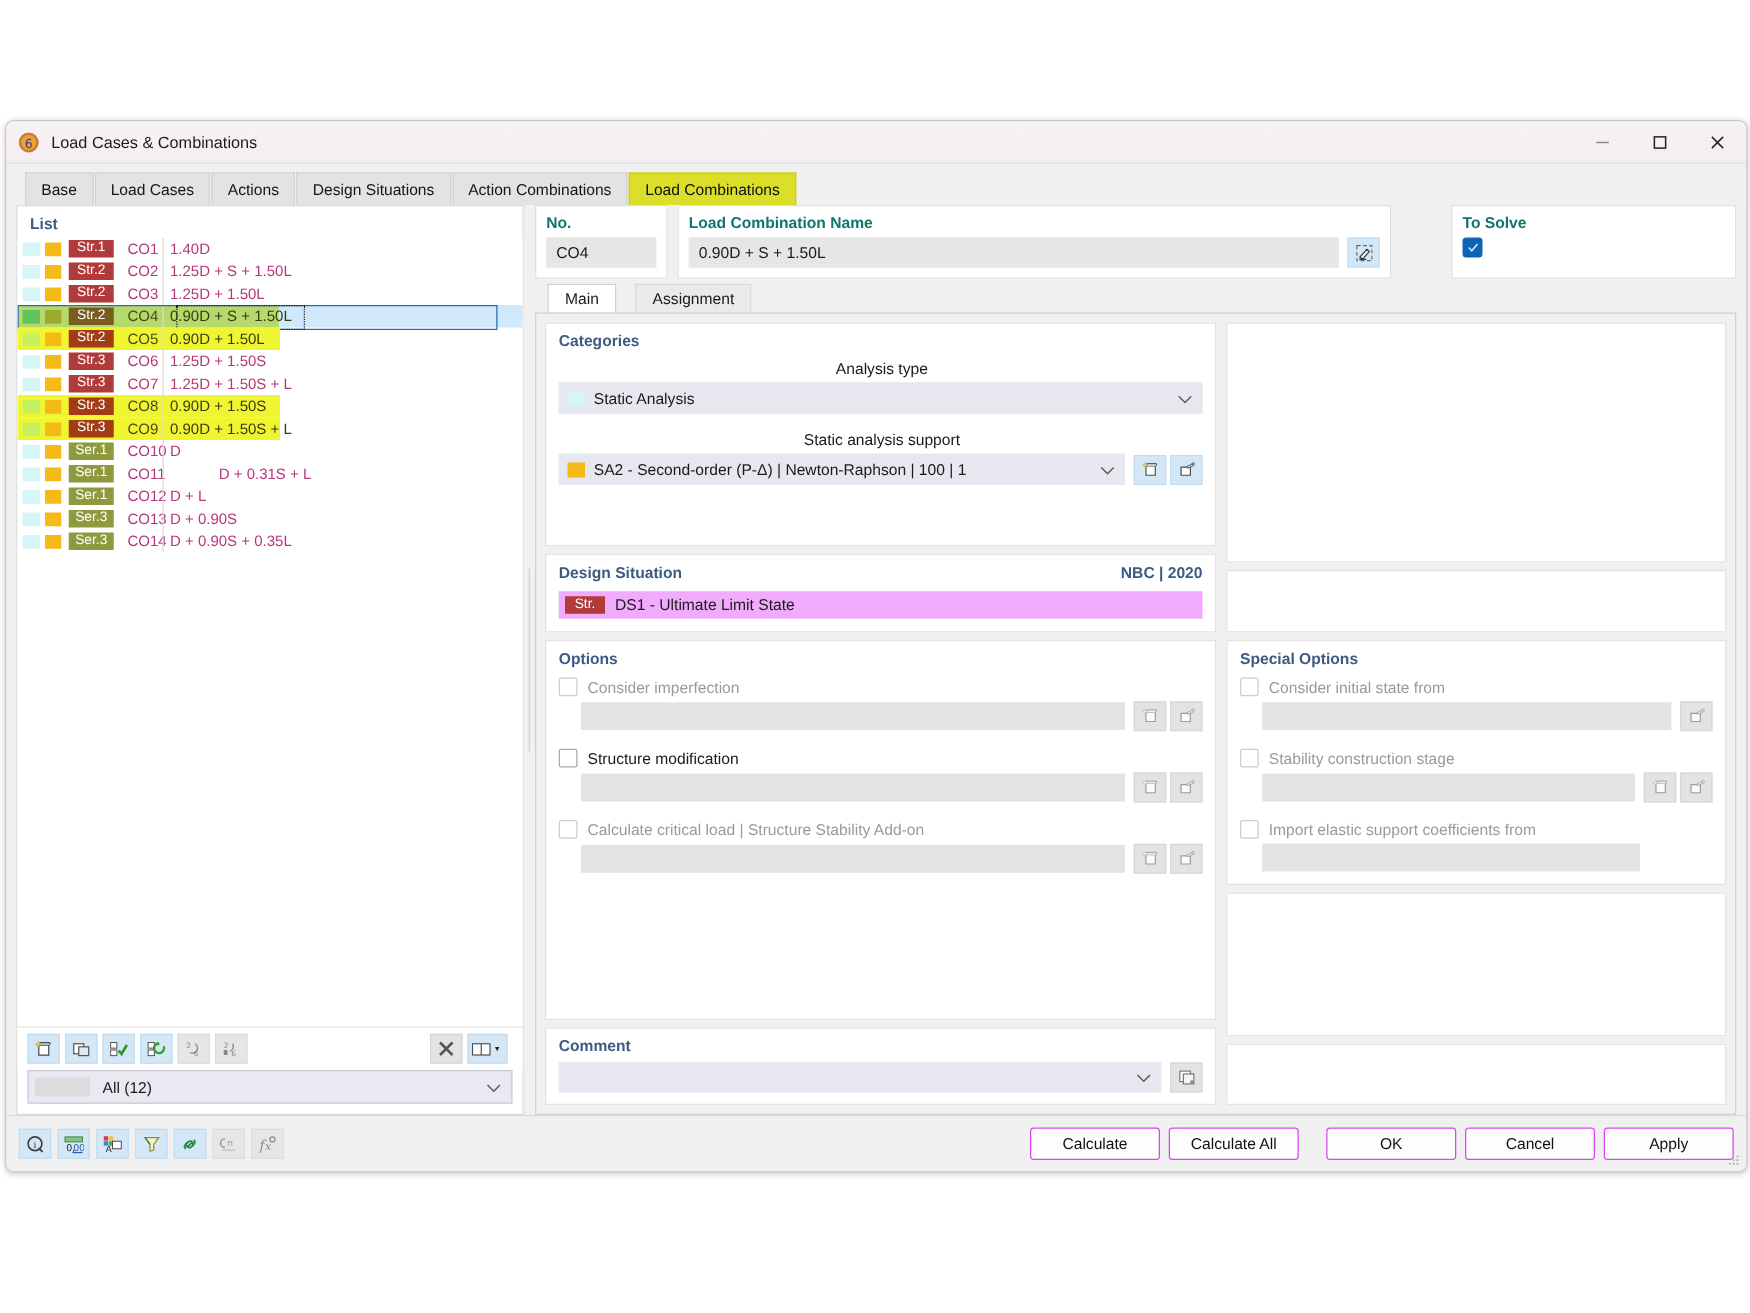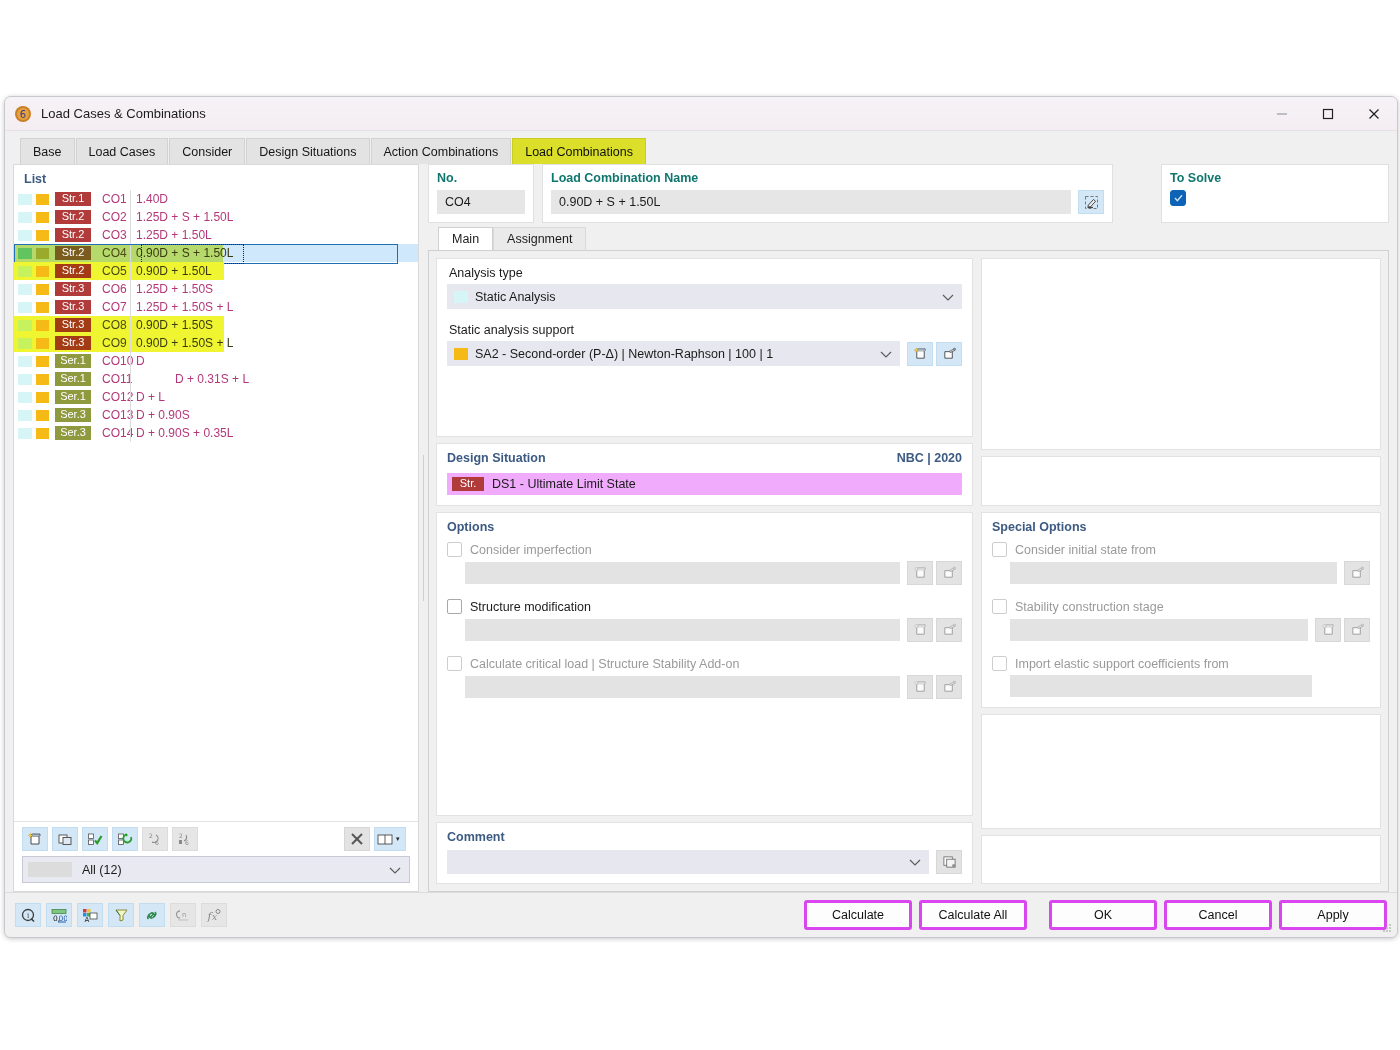--- a/index.html
+++ b/index.html
@@ -80,30 +80,30 @@
   .filterbar .carot{margin-left:auto;margin-right:8px;}
   
   .toprow{display:flex;gap:8px;margin-bottom:4px;}
   .card{background:#ffffff;border:1px solid #e0e0e0;}
   .fldgrp{padding:6px 8px 8px 8px;}
   .flabel{font-size:12.5px;font-weight:bold;color:#0f766e;margin-bottom:5px;}
   .finput{height:22px;background:#e6e6e6;border:1px solid #e6e6e6;display:flex;align-items:center;padding-left:7px;font-size:12.5px;color:#1b1b1b;}
   .iconbtn{width:24px;height:22px;display:flex;align-items:center;justify-content:center;background:#d3e7f7;border:1px solid #c2dcf0;flex:0 0 24px;}
   .iconbtn.gray{background:#e3e3e3;border-color:#d7d7d7;}
   
-  .innertabs{display:flex;align-items:flex-end;height:23px;padding-left:10px;}
+  .innertabs{display:flex;align-items:flex-end;height:23px;padding-left:10px;gap:15px;}
   .itab{height:22px;padding:0 13px;display:flex;align-items:center;font-size:12.5px;background:#eaeaea;border:1px solid #dadada;border-bottom:none;}
   .itab.active{background:#ffffff;border-color:#d0d0d0;}
   .panelbox{flex:1 1 auto;border:1px solid #d0d0d0;background:#f0f0f0;padding:7px;display:flex;gap:8px;min-height:0;}
   .colL{flex:1 1 auto;display:flex;flex-direction:column;gap:6px;min-width:0;}
   .colR{width:400px;flex:0 0 400px;display:flex;flex-direction:column;gap:6px;}
   .sect{background:#fff;border:1px solid #e2e2e2;padding:7px 10px 10px 10px;}
   .secthead{font-size:12.5px;font-weight:bold;color:#3c5a82;margin-bottom:8px;display:flex;}
   .secthead .right{margin-left:auto;}
-  .sublabel{font-size:12.5px;color:#1b1b1b;margin:0 0 4px 2px;}
+  .sublabel{font-size:12.5px;color:#1b1b1b;margin:0 0 4px 2px;text-align:center;}
   .combo{height:23px;background:#e7e7ef;border:1px solid #e7e7ef;display:flex;align-items:center;padding-left:6px;font-size:12.5px;}
   .combo .sw{width:14px;height:12px;margin-right:7px;flex:0 0 14px;}
   .combo .carot{margin-left:auto;margin-right:7px;}
   .rowline{display:flex;align-items:center;gap:3px;}
   .chkline{display:flex;align-items:center;margin-top:3px;}
   .cb{width:13px;height:13px;border:1px solid #a8a8a8;background:#fff;border-radius:2px;flex:0 0 13px;margin-right:8px;}
   .cb.dim{border-color:#cdcdcd;}
   .cb.on{background:#0d63b5;border-color:#0d63b5;display:flex;align-items:center;justify-content:center;border-radius:3px;width:14px;height:14px;}
   .cl-dim{color:#9a9a9a;font-size:12.5px;}
   .cl-on{color:#1b1b1b;font-size:12.5px;}
@@ -112,21 +112,21 @@
   .dsrow{height:22px;background:#f0abfc;display:flex;align-items:center;padding-left:5px;}
   .dsrow .tg{display:inline-block;width:32px;text-align:center;font-size:11px;color:#fff;background:#b13b3b;padding:1px 0 2px;line-height:11px;margin-right:8px;}
   .fillcard{background:#fff;border:1px solid #e2e2e2;flex:1 1 auto;}
   .commentbox{background:#fff;border:1px solid #e2e2e2;padding:7px 10px 9px 10px;}
   .cinput{height:22px;background:#e7e7ef;border:1px solid #e7e7ef;display:flex;align-items:center;flex:1 1 auto;}
   
   .footer{height:44px;flex:0 0 44px;display:flex;align-items:center;padding:0 10px;border-top:1px solid #dcdcdc;background:#f0f0f0;}
   .fbtn{width:24px;height:22px;margin-right:5px;display:flex;align-items:center;justify-content:center;background:#d3e7f7;border:1px solid #c2dcf0;}
   .fbtn.dis{background:#e6e6e6;border-color:#dcdcdc;}
   .btns{margin-left:auto;display:flex;align-items:center;}
-  .btn{height:24px;min-width:76px;padding:0 13px;background:#fdfdfd;border:3px solid #d946ef;border-radius:3px;
+  .btn{height:24px;min-width:76px;padding:0 13px;background:#fdfdfd;border:1px solid #d946ef;border-radius:3px;
        font-size:12.5px;display:flex;align-items:center;justify-content:center;margin-left:7px;color:#111;}
   .btn.sep{margin-left:22px;}
   .grip{position:absolute;right:5px;bottom:4px;width:11px;height:11px;}
 </style>
 </head>
 <body>
 
 <div class="window">
 
   <div class="titlebar">
@@ -154,21 +154,21 @@
             <line x1="1.5" y1="1.5" x2="10.5" y2="10.5" stroke="#222" stroke-width="1.2"></line>
             <line x1="10.5" y1="1.5" x2="1.5" y2="10.5" stroke="#222" stroke-width="1.2"></line>
           </svg>
       </div>
     </div>
   </div>
 
   <div class="tabstrip">
     <div class="tab">Base</div>
     <div class="tab">Load Cases</div>
-    <div class="tab">Consider</div>
+    <div class="tab">Actions</div>
     <div class="tab">Design Situations</div>
     <div class="tab">Action Combinations</div>
     <div class="tab active">Load Combinations</div>
   </div>
 
   <div class="bodyrow">
 
     <div class="leftpane">
       <div class="list-title">List</div>
       <div class="listbox" id="listbox">
@@ -482,20 +482,21 @@
       <div class="innertabs">
         <div class="itab active">Main</div>
         <div class="itab">Assignment</div>
       </div>
 
       <div class="panelbox">
 
         <div class="colL">
 
           <div class="sect" style="height:160px;">
+            <div class="secthead">Categories</div>
             <div class="sublabel">Analysis type</div>
             <div class="combo">
               <span class="sw" id="sw-analysis" style="background: rgb(214, 245, 247);"></span>
               <span>Static Analysis</span>
               <span class="carot">
                 <svg width="12" height="7" viewBox="0 0 12 7">
                     <path d="M1 1l5 5 5-5" fill="none" stroke="#5b5b5b" stroke-width="1.2"></path>
                   </svg>
               </span>
             </div>

